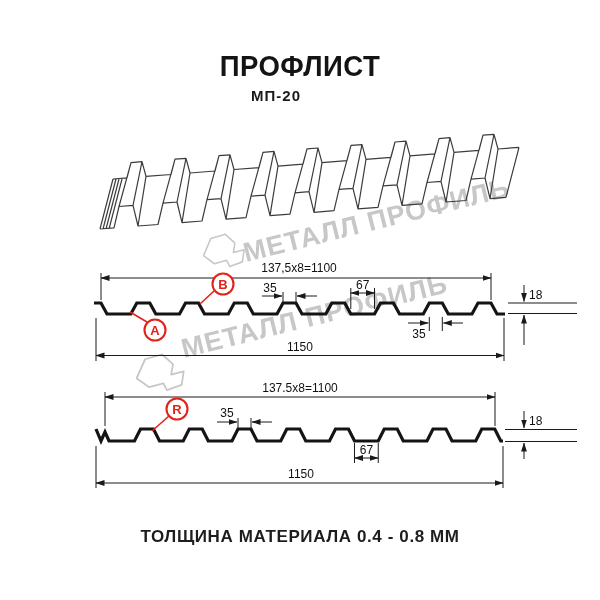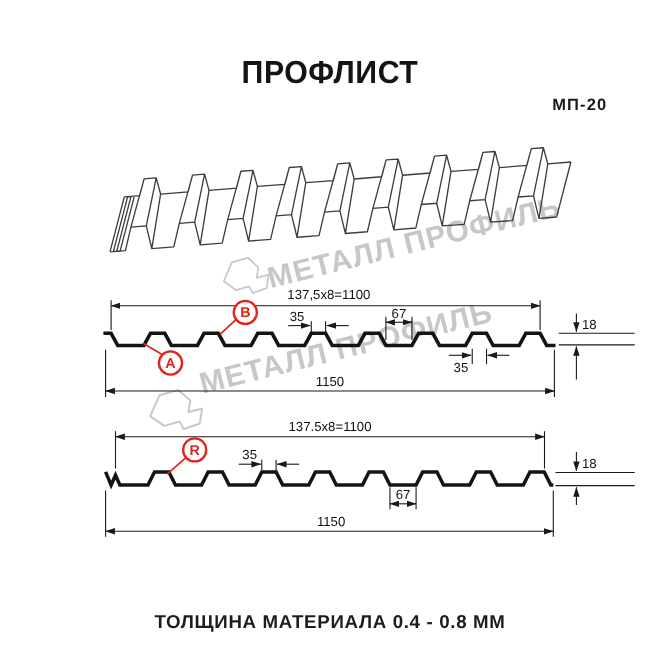--- a/index.html
+++ b/index.html
@@ -2,23 +2,23 @@
 <html><head>
 <meta charset="utf-8">
 <style>
   html,body{margin:0;padding:0;}
   body{width:600px;height:600px;background:#ffffff;position:relative;overflow:hidden;
        font-family:"Liberation Sans","DejaVu Sans",sans-serif;}
   .page{position:absolute;inset:0;padding-left:28px;}
   .title{position:absolute;left:0;top:50px;width:600px;text-align:center;
          font-size:29px;font-weight:800;letter-spacing:.5px;color:#141414;
          transform:scaleX(.95);}
-  .subtitle{position:absolute;left:0;top:87px;width:552px;text-align:right;
+  .subtitle{position:absolute;left:0;top:87px;width:552px;text-align:center;
             font-size:15px;font-weight:600;letter-spacing:1px;color:#1a1a1a;}
-  .footer{position:absolute;left:0;top:556px;width:600px;text-align:center;
+  .footer{position:absolute;left:0;top:527px;width:600px;text-align:center;
           font-size:17px;font-weight:600;letter-spacing:.6px;color:#1d1d1d;}
   svg{position:absolute;left:0;top:0;}
   .thin line{stroke:#1a1a1a;stroke-width:1;}
   .dim{font-size:12px;fill:#111;}
   .wm-text{font-size:27px;font-weight:700;fill:#c7c7c7;letter-spacing:1px;}
   .wm-logo{fill:none;stroke:#c7c7c7;stroke-width:3;stroke-linejoin:round;}
   .profile{fill:none;stroke:#141414;stroke-width:3.2;stroke-linejoin:miter;}
   .sheet{fill:none;stroke:#3c3c3c;stroke-width:1.2;stroke-linejoin:round;}
   .redline{stroke:#e2231a;stroke-width:1.6;}
   .redcirc{fill:#ffffff;stroke:#e2231a;stroke-width:2.1;}

